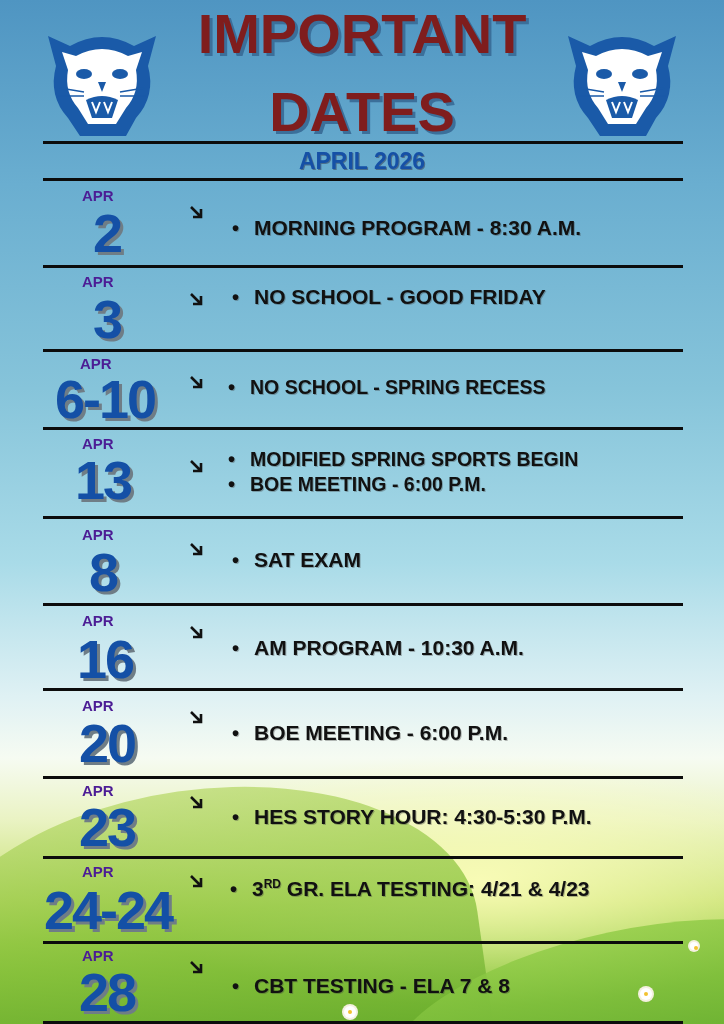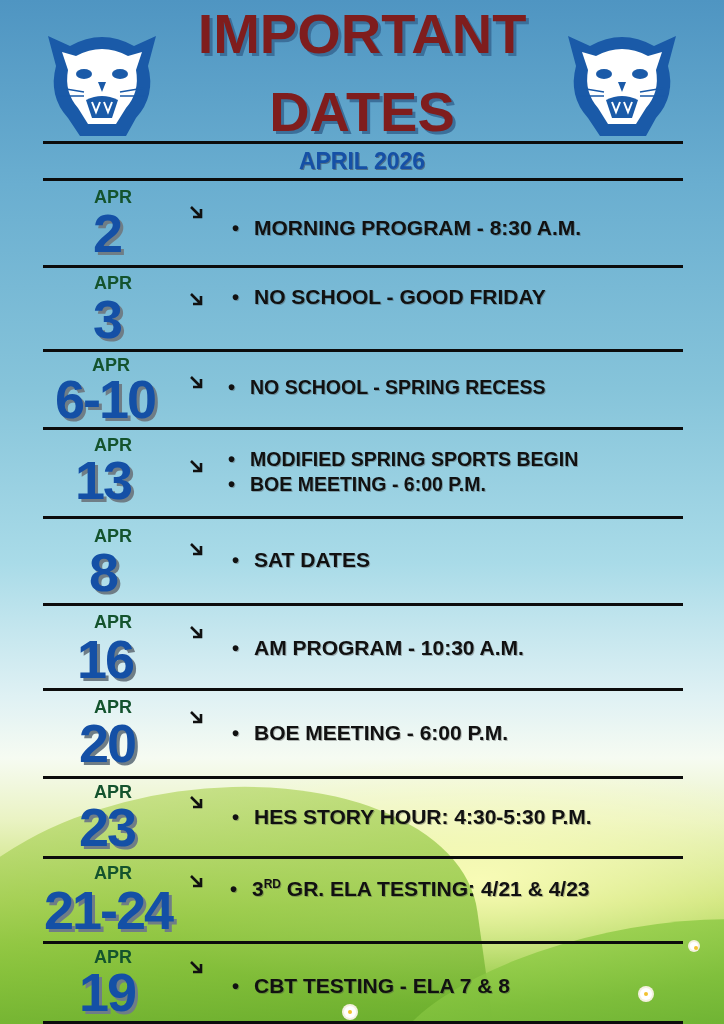--- a/index.html
+++ b/index.html
@@ -40,22 +40,22 @@
 
   .rule { position: absolute; left: 43px; width: 640px; height: 3px; background: #0c0c0c; }
   .month {
     position: absolute; top: 148px; left: 0; width: 724px; text-align: center;
     font-weight: 900; font-size: 23px; color: #1550a6;
     text-shadow: 1px 1px 0 #4b6f8c;
   }
 
   .row { position: absolute; left: 0; width: 724px; }
   .apr {
-    position: absolute; font-weight: 900; font-size: 18px; color: #14532d;
-    width: 50px; text-align: right;
+    position: absolute; font-weight: 900; font-size: 15px; color: #4c1d95;
+    width: 50px; text-align: left;
   }
   .day {
     position: absolute; font-weight: 900; color: #1450a6;
     text-align: center; line-height: 1; letter-spacing: -2px;
     text-shadow: 3px 3px 0 #6f7d86;
   }
   .arrow { position: absolute; width: 16px; height: 16px; }
   .items { position: absolute; left: 232px; }
   .item {
     font-weight: 700; color: #111; font-size: 21px; line-height: 26px;
@@ -150,21 +150,21 @@
 </div>
 <div class="rule" style="top:516px"></div>
 
 <div class="row" style="top:519px">
   <div class="apr" style="left:82px;top:7px">APR</div>
   <div class="day" style="left:53px;top:26px;width:100px;font-size:54px">8</div>
   <svg class="arrow" style="left:188px;top:22px" viewBox="0 0 16 16">
       <path d="M3 3 L13 13 M13 5 L13 13 L5 13" stroke="#111" stroke-width="2.6" fill="none"></path>
     </svg>
   <div class="items" style="top:28px">
-    <div class="item"><span class="bullet">•</span><span>SAT DATES</span></div>
+    <div class="item"><span class="bullet">•</span><span>SAT EXAM</span></div>
   </div>
 </div>
 <div class="rule" style="top:603px"></div>
 
 <div class="row" style="top:606px">
   <div class="apr" style="left:82px;top:6px">APR</div>
   <div class="day" style="left:55px;top:26px;width:100px;font-size:54px">16</div>
   <svg class="arrow" style="left:188px;top:18px" viewBox="0 0 16 16">
       <path d="M3 3 L13 13 M13 5 L13 13 L5 13" stroke="#111" stroke-width="2.6" fill="none"></path>
     </svg>
@@ -193,33 +193,33 @@
       <path d="M3 3 L13 13 M13 5 L13 13 L5 13" stroke="#111" stroke-width="2.6" fill="none"></path>
     </svg>
   <div class="items" style="top:25px">
     <div class="item"><span class="bullet">•</span><span>HES STORY HOUR: 4:30-5:30 P.M.</span></div>
   </div>
 </div>
 <div class="rule" style="top:856px"></div>
 
 <div class="row" style="top:859px">
   <div class="apr" style="left:82px;top:4px">APR</div>
-  <div class="day" style="left:18px;top:24px;width:180px;font-size:54px">21-24</div>
+  <div class="day" style="left:18px;top:24px;width:180px;font-size:54px">24-24</div>
   <svg class="arrow" style="left:188px;top:14px" viewBox="0 0 16 16">
       <path d="M3 3 L13 13 M13 5 L13 13 L5 13" stroke="#111" stroke-width="2.6" fill="none"></path>
     </svg>
   <div class="items" style="left:230px;top:16px">
     <div class="item" style="line-height:27px"><span class="bullet">•</span><span>3</span><sup>RD</sup><span> GR. ELA TESTING: 4/21 &amp; 4/23</span></div>
   </div>
 </div>
 <div class="rule" style="top:941px"></div>
 
 <div class="row" style="top:944px">
   <div class="apr" style="left:82px;top:3px">APR</div>
-  <div class="day" style="left:55px;top:21px;width:104px;font-size:54px">19</div>
+  <div class="day" style="left:55px;top:21px;width:104px;font-size:54px">28</div>
   <svg class="arrow" style="left:188px;top:15px" viewBox="0 0 16 16">
       <path d="M3 3 L13 13 M13 5 L13 13 L5 13" stroke="#111" stroke-width="2.6" fill="none"></path>
     </svg>
   <div class="items" style="top:29px">
     <div class="item"><span class="bullet">•</span><span>CBT TESTING - ELA 7 &amp; 8</span></div>
   </div>
 </div>
 <div class="rule" style="top:1021px"></div>
 
 </body></html>

